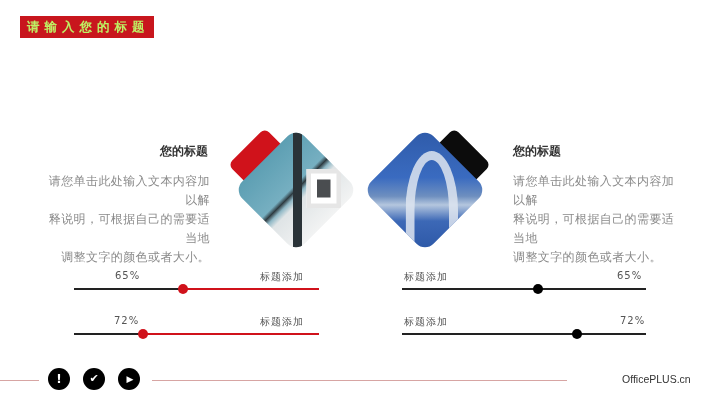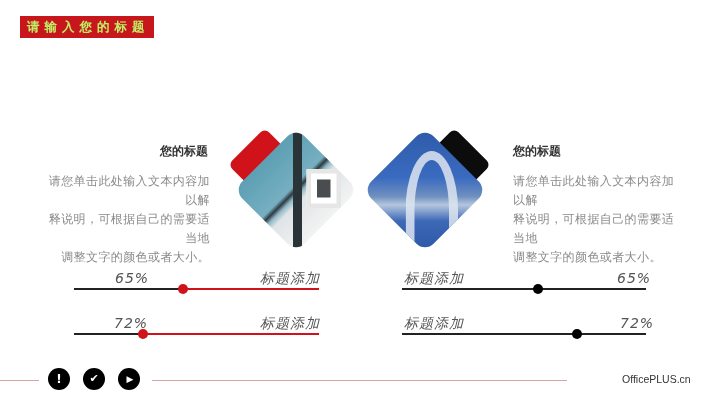--- a/index.html
+++ b/index.html
@@ -39,21 +39,21 @@
   .slider { position:absolute; height:14px; }
   .slider .track { position:absolute; left:0; right:0; top:6px; height:2px; }
   .slider .fill { position:absolute; top:6px; height:2px; }
   .slider .knob { position:absolute; top:2px; width:10px; height:10px; border-radius:50%; }
   .slider.red .track { background:#d0121b; }
   .slider.red .fill { left:0; background:#222; }
   .slider.red .knob { background:#d0121b; }
   .slider.black .track { background:#222; }
   .slider.black .knob { background:#000; }
 
-  .lbl { position:absolute; font-size:14px; font-style:italic; color:#555; letter-spacing:1px; }
+  .lbl { position:absolute; font-size:10px; color:#555; letter-spacing:1px; }
 
   
   .fline { position:absolute; height:1px; background:#d7a5a3; top:380px; }
   .ficon { position:absolute; top:368px; width:22px; height:22px; border-radius:50%; background:#000;
     color:#fff; font-size:12px; font-weight:bold; text-align:center; line-height:22px; }
   .brand { position:absolute; left:622px; top:373px; font-size:10.5px; color:#333; font-family:"Liberation Sans",sans-serif; }
 </style>
 </head>
 <body>
 

